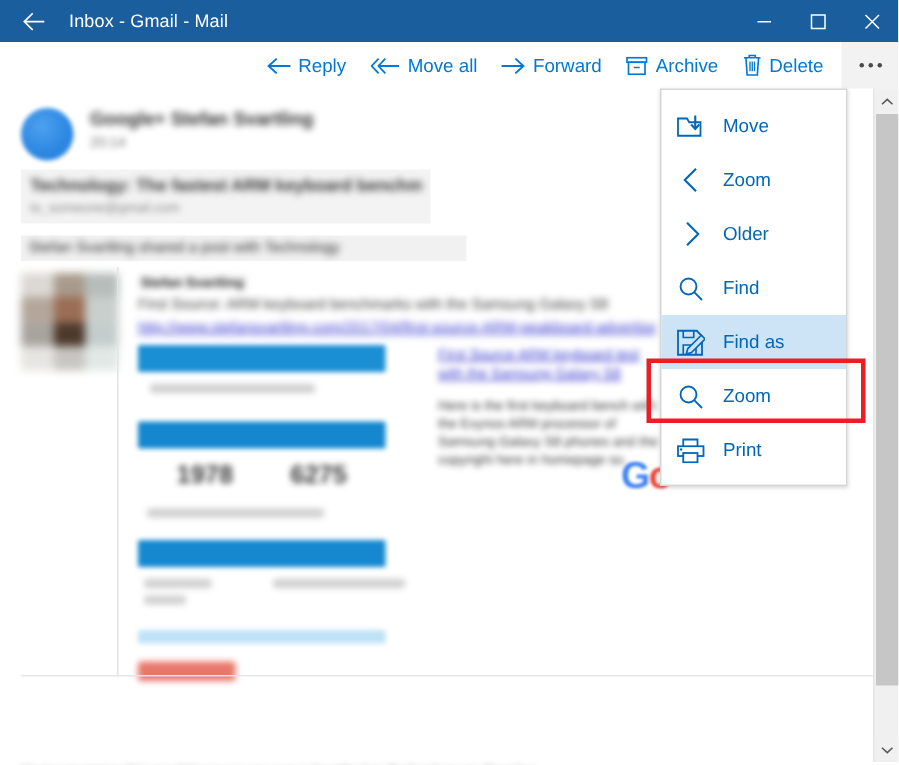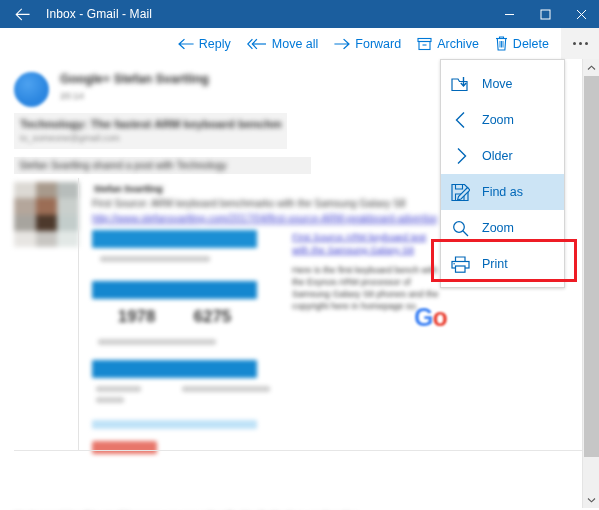--- a/index.html
+++ b/index.html
@@ -680,20 +680,29 @@
 
     <div class="menu-item">
       <span class="mi-ico">
         <svg width="14" height="18" viewBox="0 0 14 18">
           <path d="M4 1.5 L11.5 9 L4 16.5" stroke="#0067b8" stroke-width="1.4" fill="none"></path>
         </svg>
       </span>
       <span>Older</span>
     </div>
 
+    <div class="menu-item">
+      <span class="mi-ico">
+        <svg width="17" height="17" viewBox="0 0 17 17">
+          <circle cx="7" cy="7" r="5.3" stroke="#0067b8" stroke-width="1.25" fill="none"></circle>
+          <path d="M10.8 10.8 L16 16" stroke="#0067b8" stroke-width="1.25"></path>
+        </svg>
+      </span>
+      <span>Find</span>
+    </div>
 
     <div class="menu-item selected">
       <span class="mi-ico">
         <svg width="19" height="19" viewBox="0 0 19 19">
           <path d="M1 1.5 H13.5 L17 5 V17.5 H1 Z" stroke="#0067b8" stroke-width="1.2" fill="none"></path>
           <path d="M4.5 1.5 V6 H11.5 V1.5" stroke="#0067b8" stroke-width="1.1" fill="none"></path>
           <path d="M4.5 17.5 V11 H13 V17.5" stroke="#0067b8" stroke-width="1.1" fill="none"></path>
           <path d="M16.5 4.5 L7.5 13.5 L6.5 17 L10 16 L19 7 Z" stroke="#0067b8" stroke-width="1.1" fill="#cce4f5"></path>
         </svg>
       </span>

